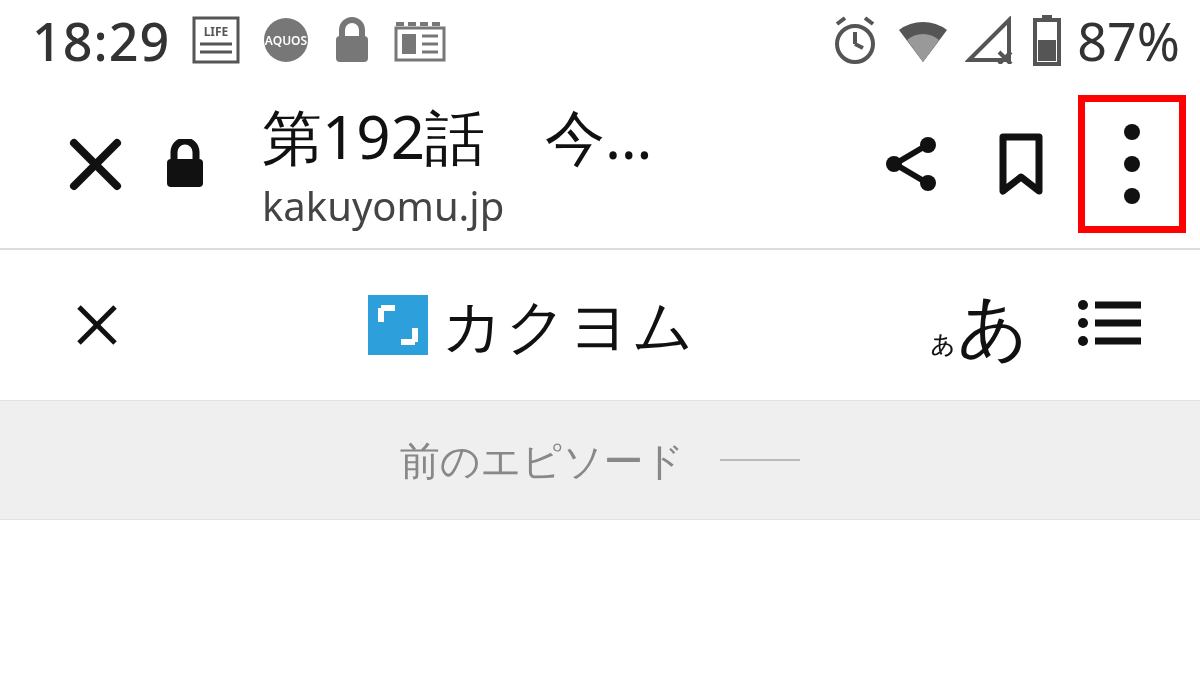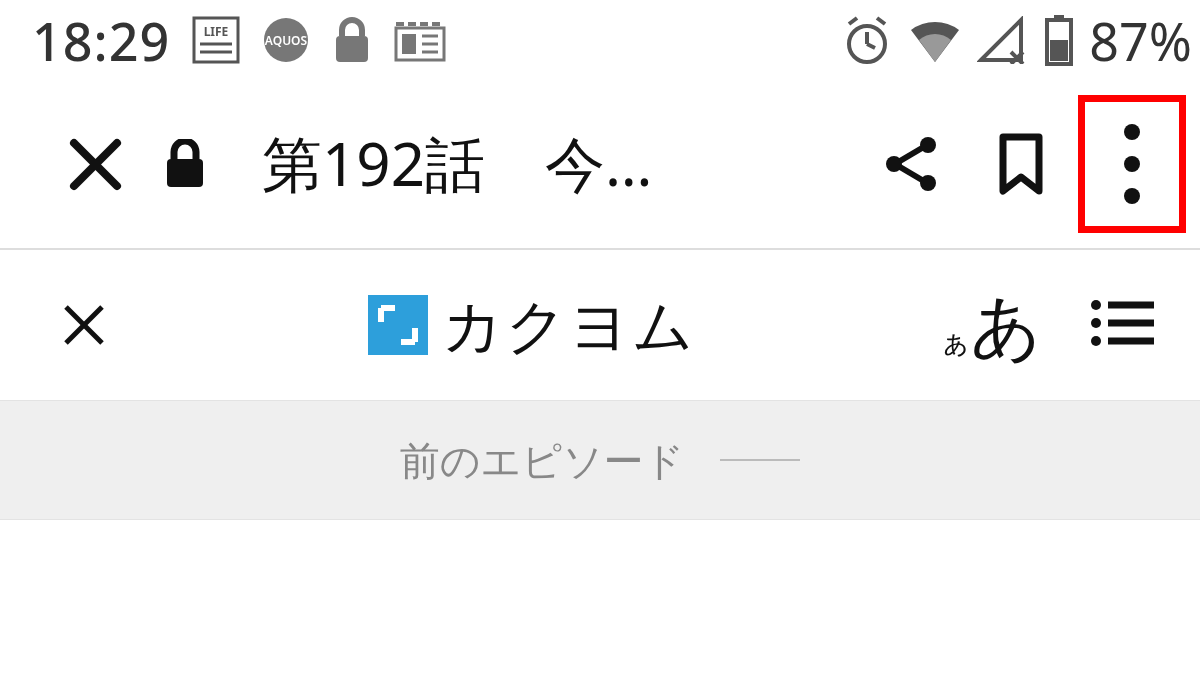--- a/index.html
+++ b/index.html
@@ -2,21 +2,21 @@
 <html><head>
 <meta charset="utf-8">
 <style>
   * { box-sizing: border-box; margin: 0; padding: 0; }
   html, body { width: 1200px; height: 674px; background: #fff; font-family: "Noto Sans", "Hiragino Sans", sans-serif; }
 
   
   .status-bar {
     width: 100%; height: 80px;
     display: flex; align-items: center;
-    padding: 0 8px 0 32px;
+    padding: 0 20px 0 32px;
     color: #444;
   }
   .status-left { display: flex; align-items: center; gap: 22px; }
   .status-right { margin-left: auto; display: flex; align-items: center; gap: 14px; }
   .clock { font-size: 52px; font-weight: 500; color: #333; letter-spacing: 1px; }
   .battery-pct { font-size: 52px; font-weight: 400; color: #333; }
 
   .sb-ico { display:inline-flex; align-items:center; justify-content:center; }
 
   
@@ -40,21 +40,21 @@
     display:flex; align-items:center; justify-content:center;
     margin-left:2px; margin-right:4px;
   }
   .kebab { display:flex; flex-direction:column; gap:16px;}
   .kebab span { width:16px; height:16px; border-radius:50%; background:#111; }
 
   
   .site-header {
     width:100%; height:150px;
     display:flex; align-items:center;
-    padding: 0 44px;
+    padding: 0 57px;
   }
   .site-close { display:flex; align-items:center; justify-content:center; width:80px;}
   .site-close svg { width:48px; height:48px; }
   .site-logo-wrap { flex:1; display:flex; align-items:center; justify-content:center; gap:14px;}
   .logo-square {
     width:60px; height:60px; background:#2d9fdb;
     display:flex; align-items:center; justify-content:center;
     color:#fff; font-size:42px; font-weight:700;
   }
   .logo-text { font-size:60px; font-weight:500; color:#111; letter-spacing:2px;}
@@ -169,20 +169,21 @@
 
   <div class="chrome-ico-btn lock" style="width:70px;">
     <svg viewBox="0 0 44 50">
         <rect x="4" y="20" width="36" height="28" rx="4" fill="#111"></rect>
         <path d="M11 20 v-7 a11 11 0 0 1 22 0 v7" fill="none" stroke="#111" stroke-width="7"></path>
       </svg>
   </div>
 
   <div class="title-block">
     <div class="page-title">第192話　今…</div>
+    <div class="page-domain">kakuyomu.jp</div>
   </div>
 
   <div class="chrome-ico-btn share">
     <svg viewBox="0 0 62 62">
         <circle cx="48" cy="12" r="8" fill="#111"></circle>
         <circle cx="14" cy="31" r="8" fill="#111"></circle>
         <circle cx="48" cy="50" r="8" fill="#111"></circle>
         <line x1="20" y1="28" x2="42" y2="15" stroke="#111" stroke-width="6"></line>
         <line x1="20" y1="34" x2="42" y2="47" stroke="#111" stroke-width="6"></line>
       </svg>

